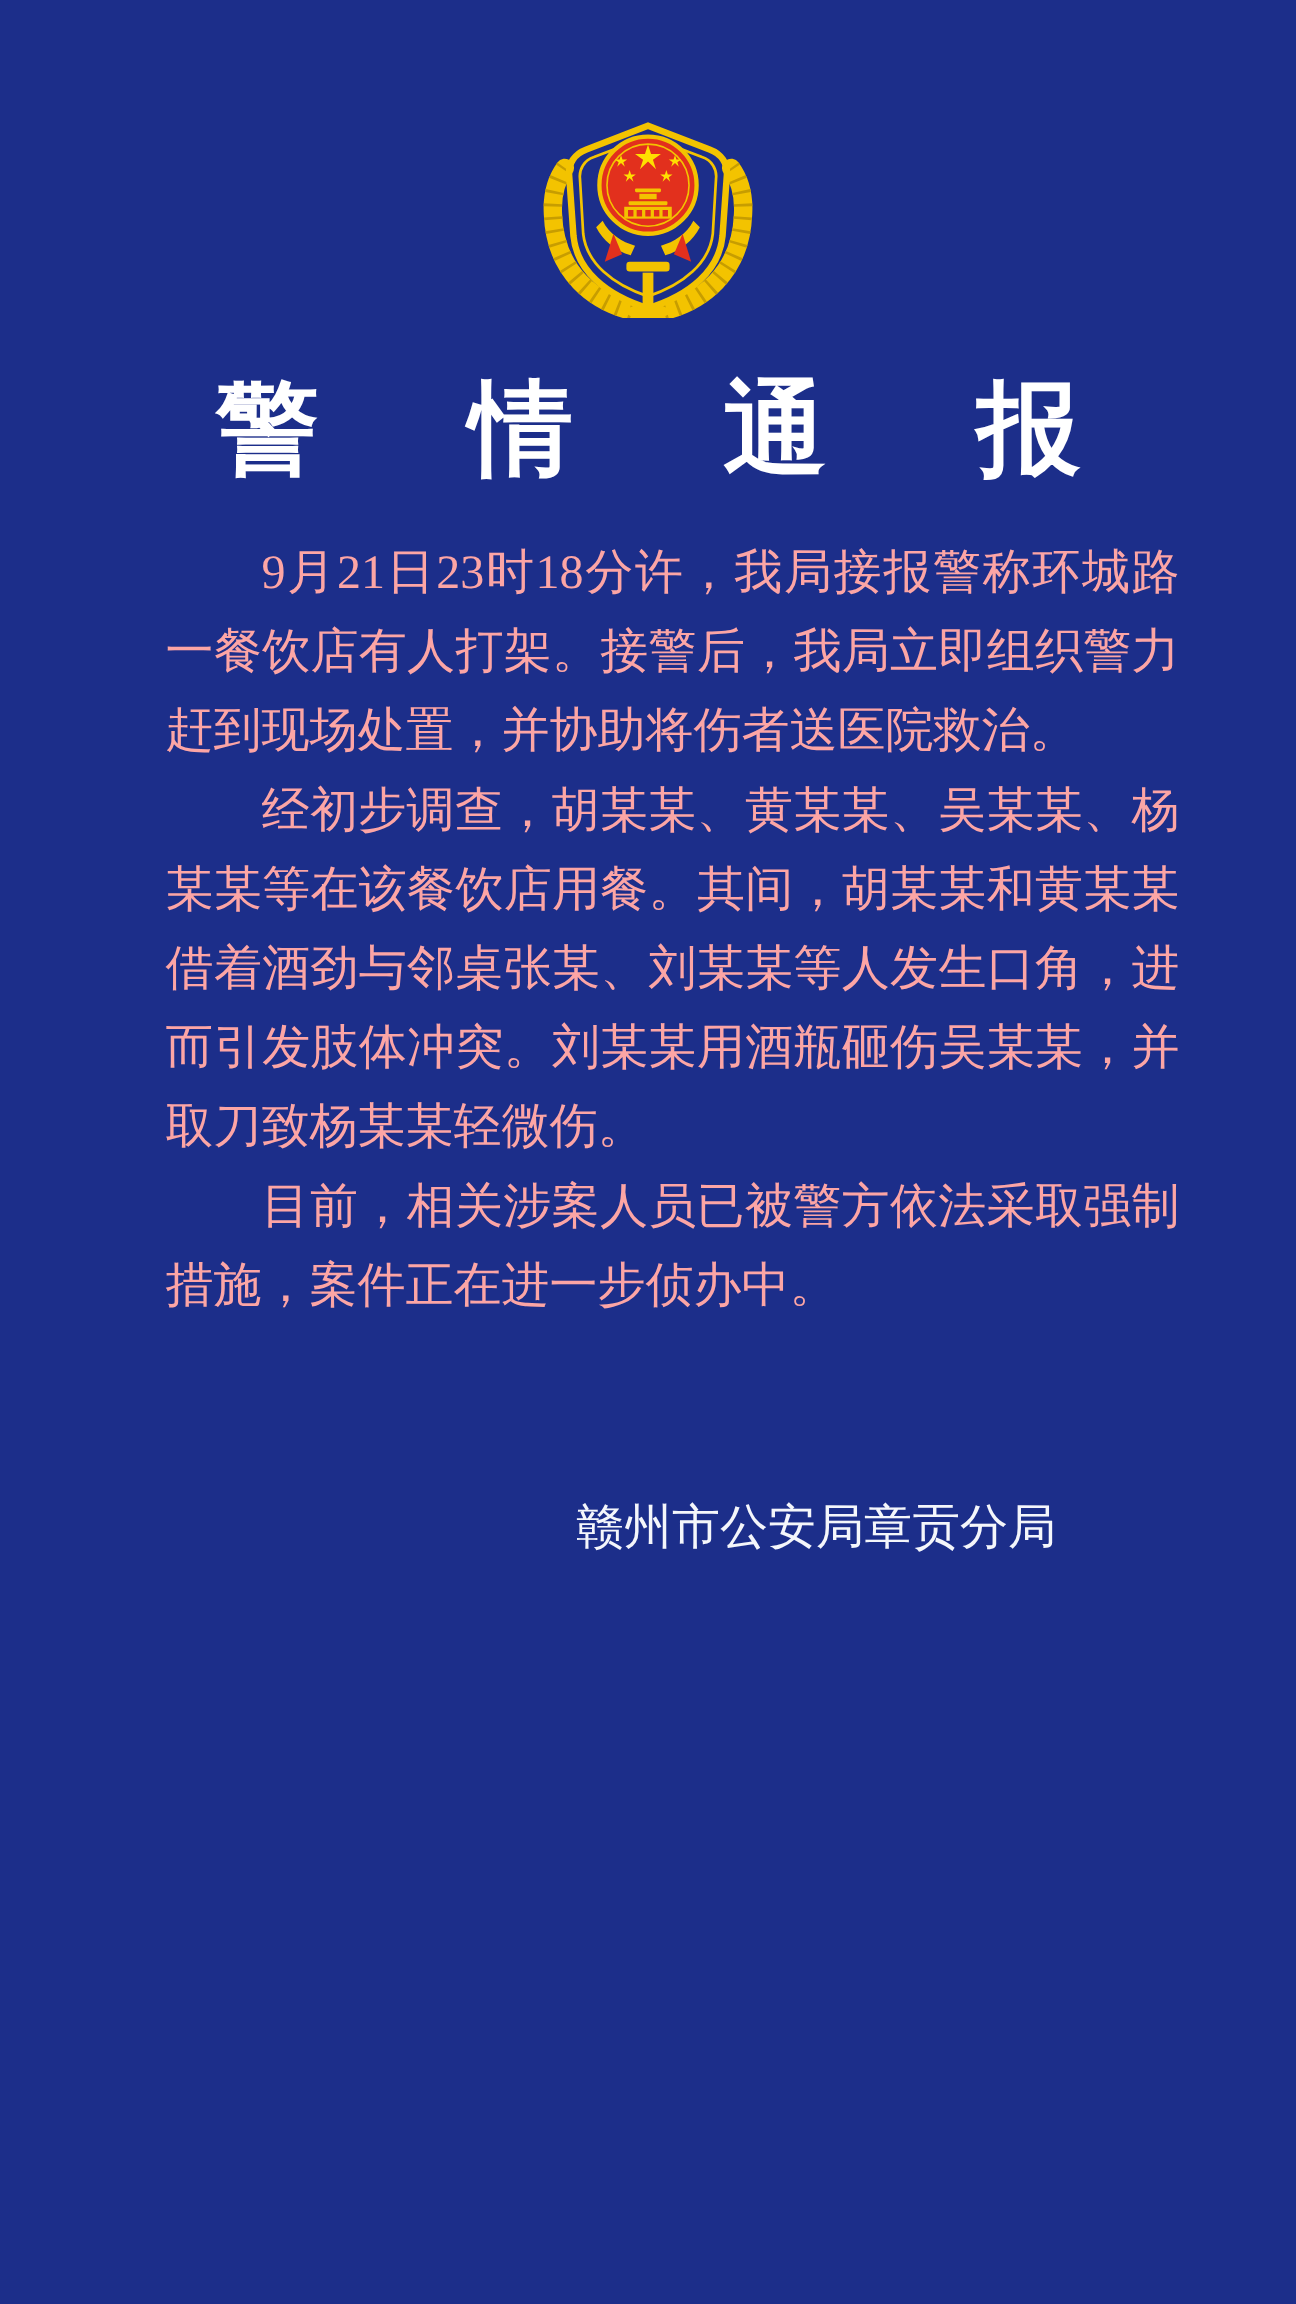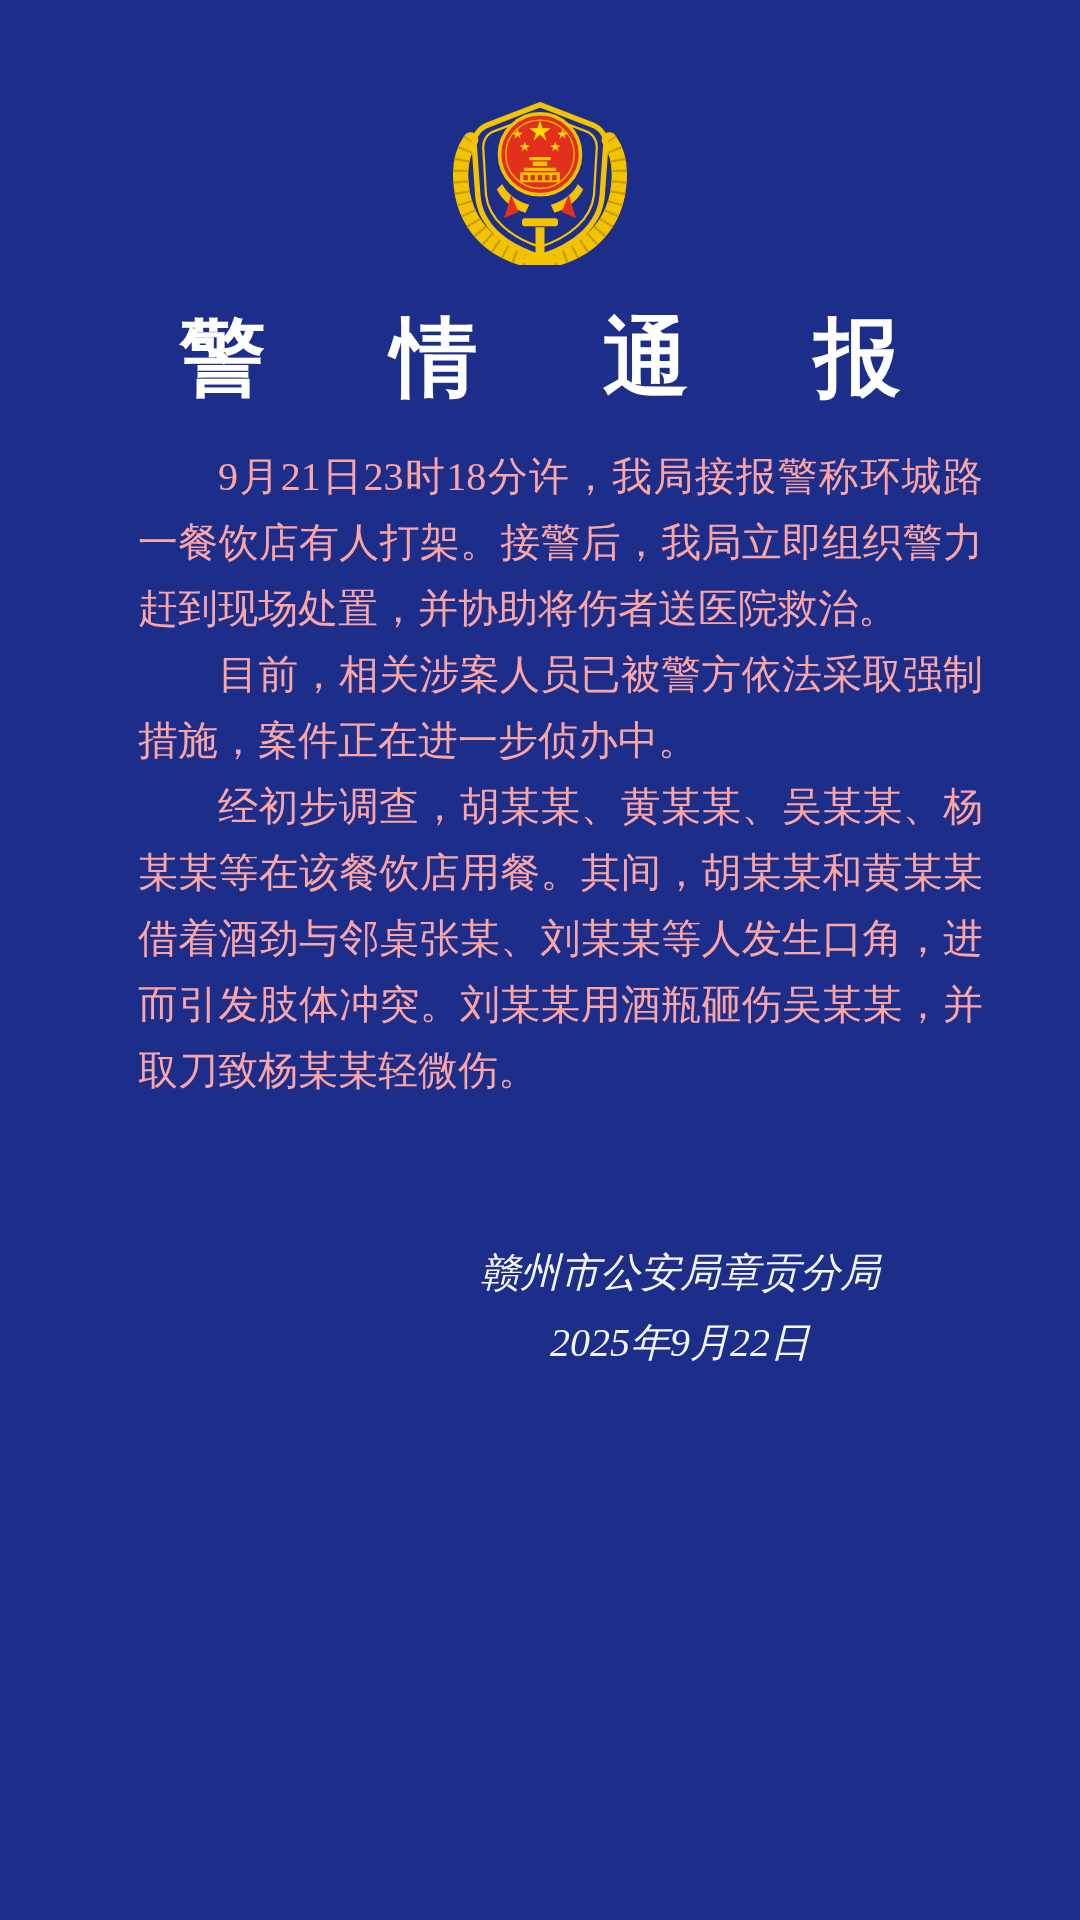--- a/index.html
+++ b/index.html
@@ -49,21 +49,20 @@
   }
   .signature-block {
     position: absolute;
     top: 1238px;
     left: 280px;           
     width: 800px;
     text-align: center;
     font-size: 40px;
     line-height: 70px;
     color: #f4f6fb;
-    font-style: italic;
   }
 </style>
 </head>
 <body>
 
 <div class="page">
 
   <svg class="emblem" viewBox="0 0 200 190" xmlns="http://www.w3.org/2000/svg" aria-hidden="true">
 
     <path d="M97,186 C48,178 14,146 12,94 C11,77 15,62 23,51" fill="none" stroke="#f3c300" stroke-width="17" stroke-linecap="round"></path>
@@ -108,22 +107,21 @@
     <path d="M68,112 L60,138 L76,131 Z" fill="#e2301d"></path>
     <path d="M132,112 L140,138 L124,131 Z" fill="#e2301d"></path>
 
     <rect x="80" y="138" width="40" height="9" rx="3" fill="#f3c300"></rect>
   </svg>
 
   <h1 class="notice-title">警 情 通 报</h1>
 
   <div class="notice-body">
     <p>9月21日23时18分许，我局接报警称环城路一餐饮店有人打架。接警后，我局立即组织警力赶到现场处置，并协助将伤者送医院救治。</p>
+    <p>经初步调查，胡某某、黄某某、吴某某、杨某某等在该餐饮店用餐。其间，胡某某和黄某某借着酒劲与邻桌张某、刘某某等人发生口角，进而引发肢体冲突。刘某某用酒瓶砸伤吴某某，并取刀致杨某某轻微伤。</p>
     <p>目前，相关涉案人员已被警方依法采取强制措施，案件正在进一步侦办中。</p>
-    <p>经初步调查，胡某某、黄某某、吴某某、杨某某等在该餐饮店用餐。其间，胡某某和黄某某借着酒劲与邻桌张某、刘某某等人发生口角，进而引发肢体冲突。刘某某用酒瓶砸伤吴某某，并取刀致杨某某轻微伤。</p>
   </div>
 
   <div class="signature-block">
     <div>赣州市公安局章贡分局</div>
-    <div>2025年9月22日</div>
   </div>
 
 </div>
 
 </body></html>

